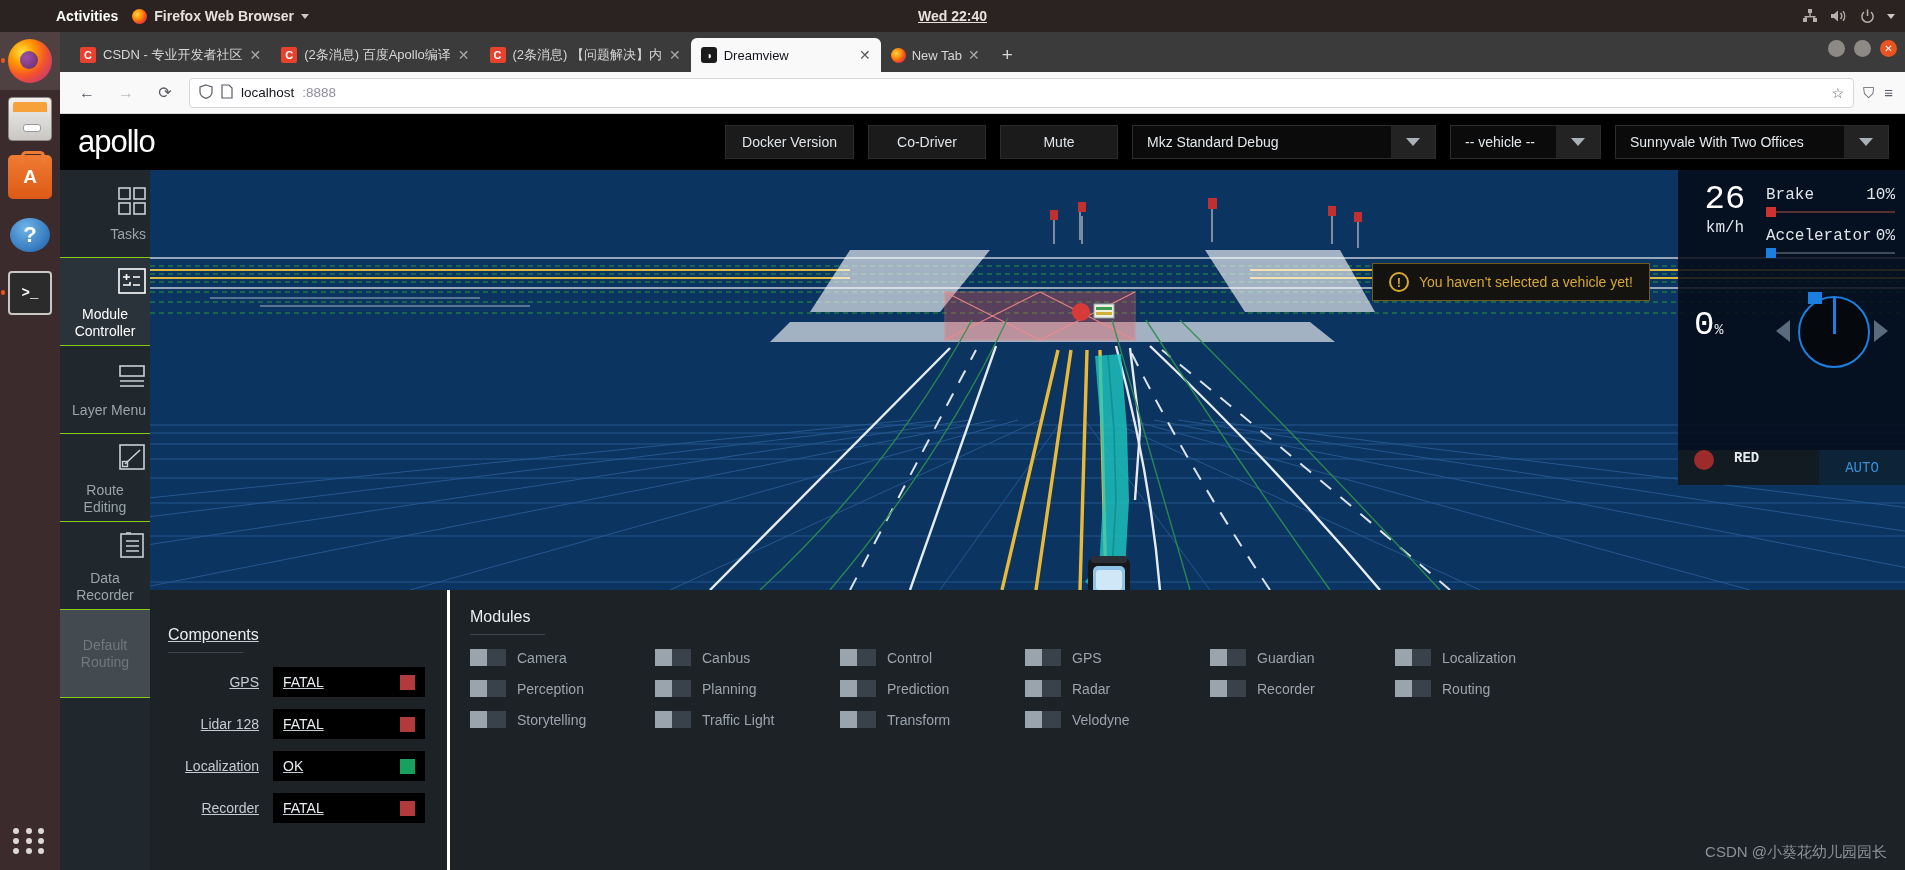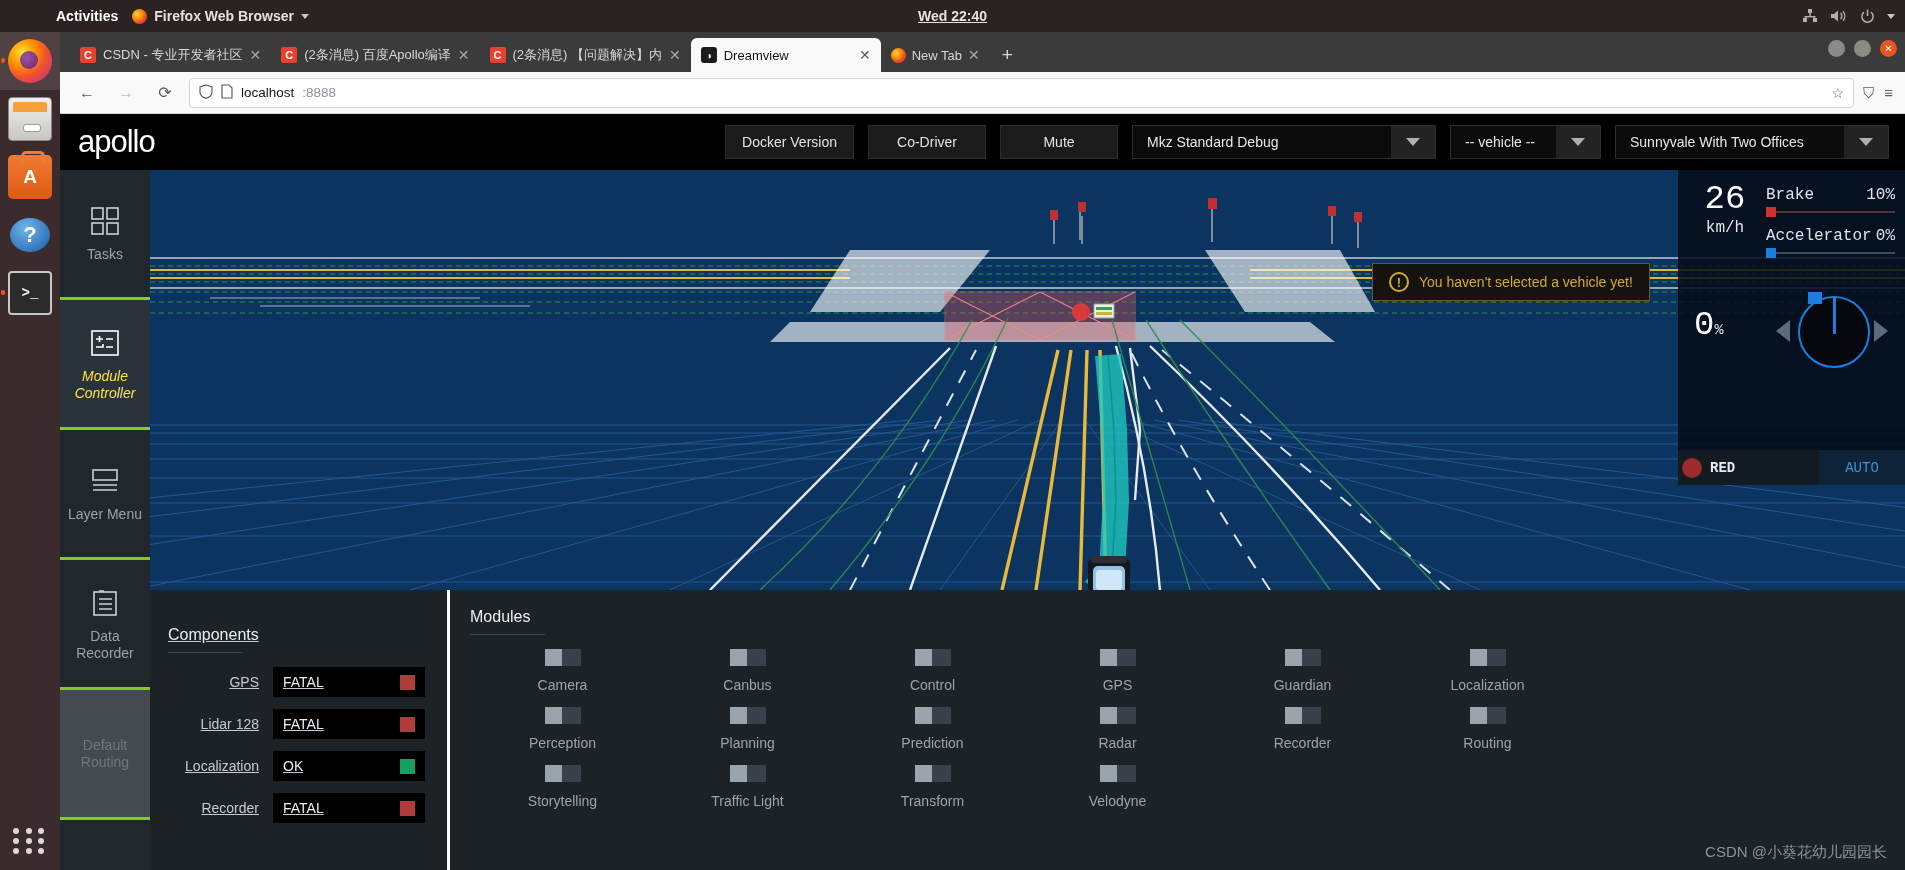--- a/index.html
+++ b/index.html
@@ -94,22 +94,22 @@
   .hdr-select { display:flex; height:34px; border:1px solid #2c2c2c; }
   .hdr-select .sel-val { background:#0b0b0b; color:#e3e8ec; font-size:14px; display:flex; align-items:center; padding:0 14px; }
   .hdr-select .sel-arrow { background:#232323; width:44px; display:flex; align-items:center; justify-content:center; }
   .tri-down { width:0;height:0;border-left:7px solid transparent;border-right:7px solid transparent;border-top:8px solid #a9b1b8; }
   .w-mkz .sel-val { width:258px; } .w-veh .sel-val { width:105px; } .w-map .sel-val { width:228px; }
 
   #dv-body { position:absolute; top:56px; left:0; width:1845px; height:700px; }
 
   
   #dv-sidebar { position:absolute; left:0; top:0; width:90px; height:700px; background:#20282d; }
-  .side-item { height:130px; display:flex; flex-direction:column; align-items:center; justify-content:center; gap:8px; color:#9aa4ac; font-size:14px; text-align:center; line-height:1.2; border-bottom:3px solid #84cc16; }
-  .side-item.selected { background:#2a3339; color:#fde047;font-style:italic; }
+  .side-item { height:88px; display:flex; flex-direction:column; align-items:flex-end; justify-content:center; gap:8px; color:#9aa4ac; font-size:14px; text-align:center; line-height:1.2; border-bottom:1px solid #84cc16; }
+  .side-item.selected { background:#2a3339; color:#ffffff; }
   .side-item.disabled { color:#6f787f; background:#434b50; }
   .side-ico { width:36px; height:34px; display:flex; align-items:center; justify-content:center; }
   .side-label { padding:0 4px; }
 
   
   #scene { position:absolute; left:90px; top:0; width:1755px; height:420px; background:#0b3461; overflow:hidden; }
   #scene svg { position:absolute; left:0; top:0; }
 
   
   #toast { position:absolute; left:1222px; top:93px; height:38px; background:#141310; border:1px solid #6d5a1f;
@@ -131,38 +131,38 @@
   .pedal-bar.brake { background:#58302f; }
   #hud-mid { height:100px; position:relative; }
   .throttle-val { position:absolute; left:16px; top:24px; font-size:34px; color:#fff; font-weight:300; }
   .throttle-pct { font-size:15px; color:#dfe4e8; }
   #wheel { position:absolute; left:120px; top:14px; width:72px; height:72px; border-radius:50%; border:2px solid #1a7fe0; background:#05080c; }
   #wheel::after { content:""; position:absolute; left:33px; top:0; width:3px; height:36px; background:#1a7fe0; }
   #wheel-top { position:absolute; left:130px; top:10px; width:14px; height:12px; background:#1a7fe0; }
   .arrow-l { position:absolute; left:98px; top:38px; width:0;height:0;border-top:11px solid transparent;border-bottom:11px solid transparent;border-right:14px solid #5a6b7d; }
   .arrow-r { position:absolute; left:196px; top:38px; width:0;height:0;border-top:11px solid transparent;border-bottom:11px solid transparent;border-left:14px solid #5a6b7d; }
   #hud-bottom { position:absolute; bottom:0; left:0; width:227px; height:35px; display:flex; }
-  .signal-box { flex:1; background:#121a22; display:flex; align-items:center; gap:8px; padding-left:4px; }
+  .signal-box { flex:1; background:#121a22; display:flex; gap:20px; padding-left:16px; }
   .signal-dot { width:20px; height:20px; border-radius:50%; background:#9e2b2b; }
   .signal-txt { font-size:14px; color:#e6ebef; font-weight:bold; }
   .auto-box { width:86px; background:#0c2338; display:flex; align-items:center; justify-content:center; color:#3a8fd6; font-size:14px; }
 
   
   #panels { position:absolute; left:90px; top:420px; width:1755px; height:280px; background:#1d2226; display:flex; }
   #components { width:300px; border-right:3px solid #ffffff; padding:36px 0 0 18px;text-decoration:underline; }
   #modules { flex:1; padding:18px 0 0 20px; }
   .panel-title { color:#e9eef2; font-size:16px; margin-bottom:8px; }
   .panel-rule { width:75px; height:1px; background:#3f474d; margin-bottom:14px; }
   .comp-row { display:flex; align-items:center; margin-bottom:12px; }
   .comp-name { width:105px; text-align:right; padding-right:14px; font-size:14px; color:#c4cbd2; }
   .comp-status { width:152px; height:30px; background:#000; display:flex; align-items:center; justify-content:space-between; padding:0 10px; font-size:14px; color:#e9eef2; }
   .comp-led { width:15px; height:15px; }
   .led-fatal { background:#b33a3a; } .led-ok { background:#18a05f; }
   #module-grid { display:grid; grid-template-columns:repeat(6, 185px); row-gap:14px; }
-  .mod-item { display:flex; align-items:center; gap:11px; font-size:14px; color:#9aa4ac;flex-direction:column; }
+  .mod-item { display:flex; align-items:center; gap:11px; font-size:14px; color:#9aa4ac; }
   .mod-switch { width:36px; height:17px; background:#39424a; display:flex; align-items:center; }
   .mod-knob { width:17px; height:17px; background:#9aa4ac; }
   #watermark { position:absolute; right:18px; bottom:8px; color:#8b949b; font-size:15px; }
 </style>
 </head>
 <body>
 
 <div id="gnome-topbar">
   <div id="activities">Activities</div>
   <div class="tb-app">
@@ -349,20 +349,30 @@
             <svg width="30" height="30" viewBox="0 0 30 30">
                 <rect x="3" y="4" width="24" height="10" stroke="#c9d0d6" stroke-width="1.6" fill="none"></rect>
                 <path d="M3 19 h24 M3 24 h24" stroke="#c9d0d6" stroke-width="1.6"></path>
               </svg>
           </span>
           <span class="side-label">Layer Menu</span>
         </div>
         <div class="side-item">
           <span class="side-ico">
             <svg width="30" height="30" viewBox="0 0 30 30">
+                <rect x="3" y="3" width="24" height="24" stroke="#c9d0d6" stroke-width="1.6" fill="none"></rect>
+                <path d="M8 22 L23 8" stroke="#c9d0d6" stroke-width="1.6"></path>
+                <rect x="5.5" y="19.5" width="5" height="5" stroke="#c9d0d6" stroke-width="1.4" fill="none"></rect>
+              </svg>
+          </span>
+          <span class="side-label">Route Editing</span>
+        </div>
+        <div class="side-item">
+          <span class="side-ico">
+            <svg width="30" height="30" viewBox="0 0 30 30">
                 <rect x="4" y="4" width="22" height="23" stroke="#c9d0d6" stroke-width="1.6" fill="none"></rect>
                 <path d="M9 3 h5 M9 11 h13 M9 16 h13 M9 21 h13" stroke="#c9d0d6" stroke-width="1.6"></path>
               </svg>
           </span>
           <span class="side-label">Data Recorder</span>
         </div>
         <div class="side-item disabled">
           <span class="side-label">Default Routing</span>
         </div>
       </div>

